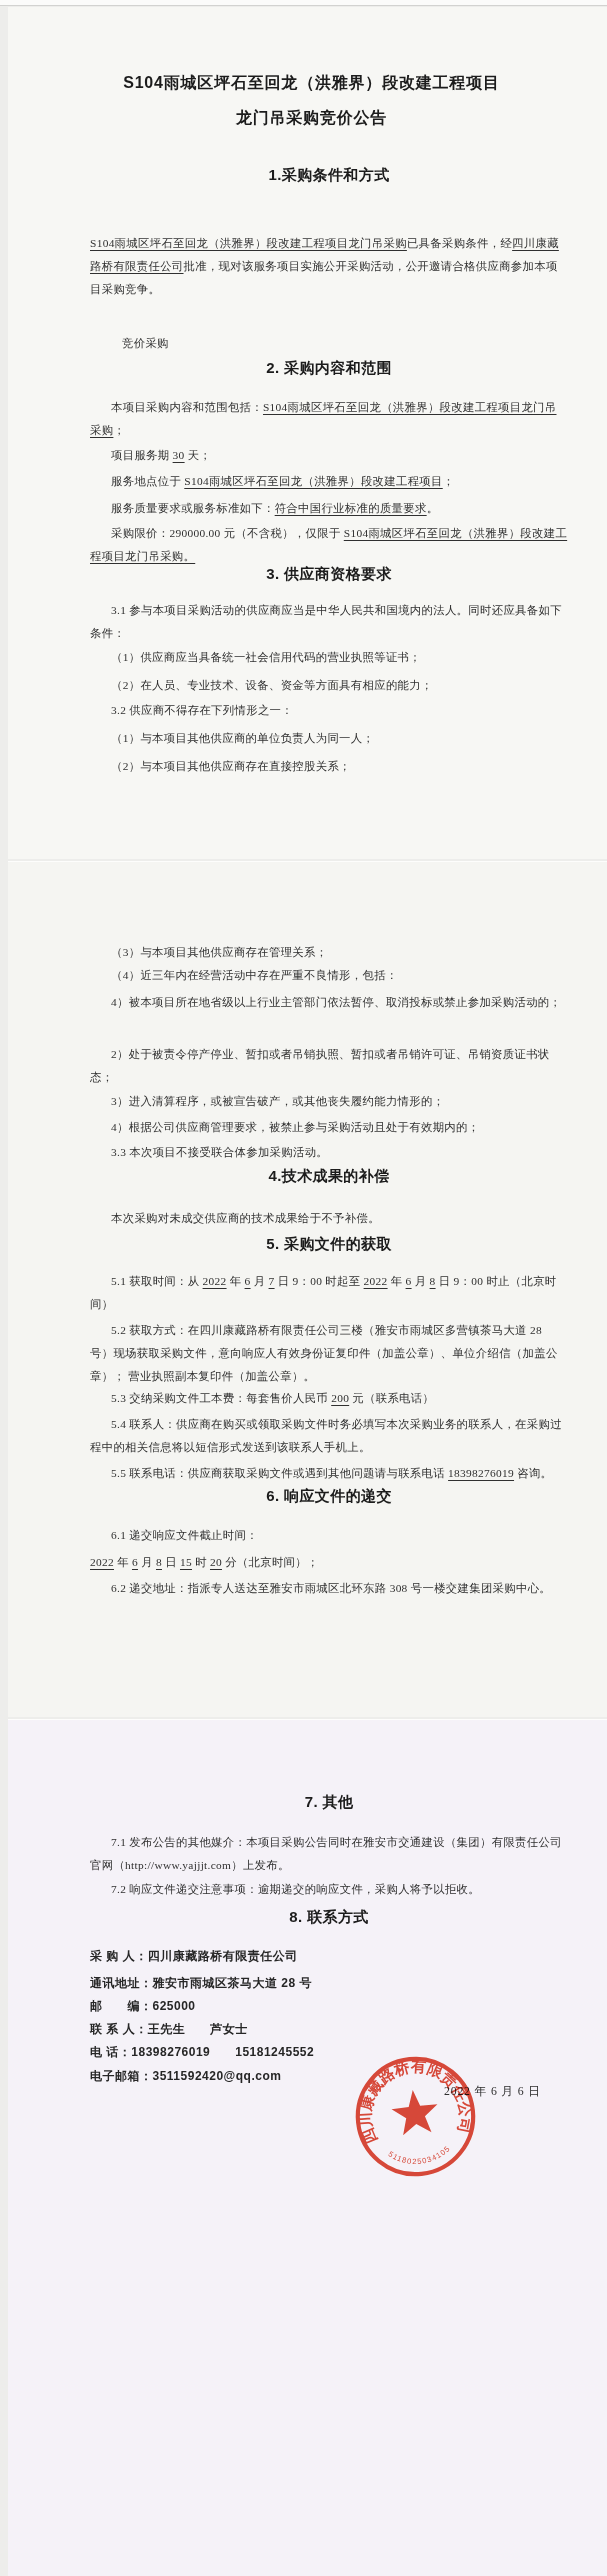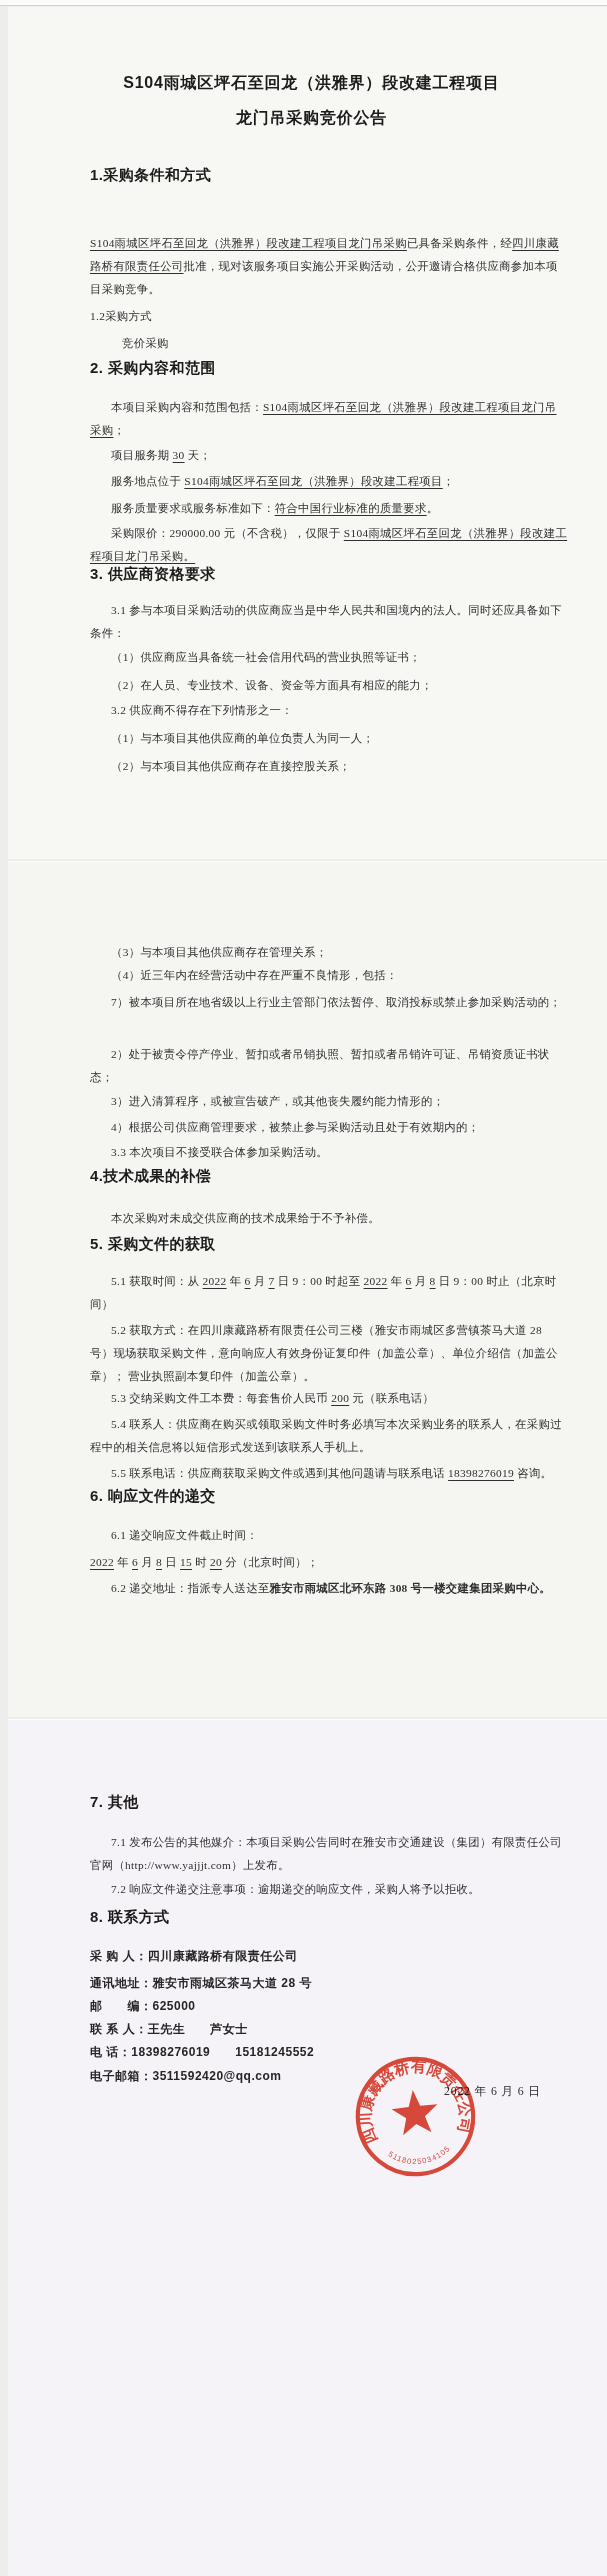--- a/index.html
+++ b/index.html
@@ -28,25 +28,25 @@
   }
   .title {
     left: 0; right: 0; text-align: center;
     font-family: "Liberation Sans", sans-serif;
     font-weight: bold; font-size: 16px; color: #1c1c1c;
     letter-spacing: 0.8px;
   }
   .hd {
     font-family: "Liberation Sans", sans-serif;
     font-weight: bold; font-size: 15px; color: #1c1c1c;
-    letter-spacing: 0.4px; line-height: 20px;
+    letter-spacing: 0.4px; line-height: 20px; text-align: center;
   }
   .ti { text-indent: 21px; }
   .u { text-decoration: underline; text-underline-offset: 3px; }
-  .b { font-weight: bold; text-align: center; }
+  .b { font-weight: normal; text-align: center; }
   .contact-line {
     font-family: "Liberation Sans", sans-serif;
     font-weight: bold; font-size: 12px; color: #262626;
     white-space: pre-wrap; letter-spacing: 0.5px;
   }
   .sign-date {
     position: absolute; left: 436px; top: 364px;
     font-size: 11.8px; color: #2e2e2e; letter-spacing: 0.8px;
     white-space: nowrap;
   }
@@ -67,21 +67,20 @@
 <div class="top-band"></div>
 <div class="dot-artifact"></div>
 
 <div class="page page-1">
   <div class="blk title" style="top:64px">S104雨城区坪石至回龙（洪雅界）段改建工程项目</div>
   <div class="blk title" style="top:99px">龙门吊采购竞价公告</div>
 
   <div class="blk hd" style="top:158px">1.采购条件和方式</div>
   <div class="blk" style="top:225px"><span class="u">S104雨城区坪石至回龙（洪雅界）段改建工程项目龙门吊采购</span><span>已具备采购条件，经</span><span class="u">四川康藏路桥有限责任公司</span><span>批准，现对该服务项目实施公开采购活动，公开邀请合格供应商参加本项目采购竞争。</span></div>
 
-  <div class="blk" style="top:298px">1.2采购方式</div>
   <div class="blk" style="top:325px;text-indent:32px">竞价采购</div>
 
   <div class="blk hd" style="top:351px">2. 采购内容和范围</div>
   <div class="blk ti" style="top:389px"><span>本项目采购内容和范围包括：</span><span class="u">S104雨城区坪石至回龙（洪雅界）段改建工程项目龙门吊采购</span><span>；</span></div>
   <div class="blk ti" style="top:437px"><span>项目服务期 </span><span class="u">30</span><span> 天；</span></div>
   <div class="blk ti" style="top:463px"><span>服务地点位于 </span><span class="u">S104雨城区坪石至回龙（洪雅界）段改建工程项目</span><span>；</span></div>
   <div class="blk ti" style="top:490px"><span>服务质量要求或服务标准如下：</span><span class="u">符合中国行业标准的质量要求</span><span>。</span></div>
   <div class="blk ti" style="top:515px"><span>采购限价：290000.00 元（不含税），仅限于 </span><span class="u">S104雨城区坪石至回龙（洪雅界）段改建工程项目龙门吊采购。</span></div>
 
   <div class="blk hd" style="top:557px">3.  供应商资格要求</div>
@@ -89,21 +88,21 @@
   <div class="blk ti" style="top:639px">（1）供应商应当具备统一社会信用代码的营业执照等证书；</div>
   <div class="blk ti" style="top:667px">（2）在人员、专业技术、设备、资金等方面具有相应的能力；</div>
   <div class="blk ti" style="top:692px">3.2  供应商不得存在下列情形之一：</div>
   <div class="blk ti" style="top:720px">（1）与本项目其他供应商的单位负责人为同一人；</div>
   <div class="blk ti" style="top:748px">（2）与本项目其他供应商存在直接控股关系；</div>
 </div>
 
 <div class="page page-2">
   <div class="blk ti" style="top:79px">（3）与本项目其他供应商存在管理关系；</div>
   <div class="blk ti" style="top:102px">（4）近三年内在经营活动中存在严重不良情形，包括：</div>
-  <div class="blk ti" style="top:129px">7）被本项目所在地省级以上行业主管部门依法暂停、取消投标或禁止参加采购活动的；</div>
+  <div class="blk ti" style="top:129px">4）被本项目所在地省级以上行业主管部门依法暂停、取消投标或禁止参加采购活动的；</div>
   <div class="blk ti" style="top:181px">2）处于被责令停产停业、暂扣或者吊销执照、暂扣或者吊销许可证、吊销资质证书状态；</div>
   <div class="blk ti" style="top:228px">3）进入清算程序，或被宣告破产，或其他丧失履约能力情形的；</div>
   <div class="blk ti" style="top:254px">4）根据公司供应商管理要求，被禁止参与采购活动且处于有效期内的；</div>
   <div class="blk ti" style="top:279px">3.3  本次项目不接受联合体参加采购活动。</div>
 
   <div class="blk hd" style="top:304px">4.技术成果的补偿</div>
   <div class="blk ti" style="top:345px">本次采购对未成交供应商的技术成果给于不予补偿。</div>
 
   <div class="blk hd" style="top:372px">5.  采购文件的获取</div>
   <div class="blk ti" style="top:408px"><span>5.1 获取时间：从 </span><span class="u">2022</span><span> 年 </span><span class="u">6</span><span> 月 </span><span class="u">7</span><span> 日 9：00 时起至 </span><span class="u">2022</span><span> 年 </span><span class="u">6</span><span> 月 </span><span class="u">8</span><span> 日 9：00 时止（北京时间）</span></div>

